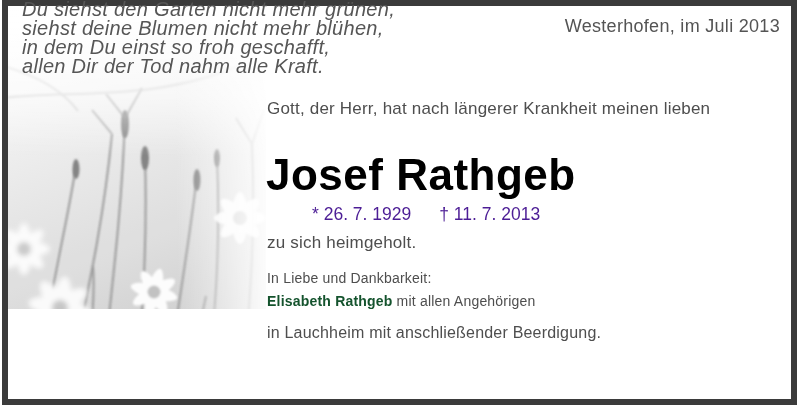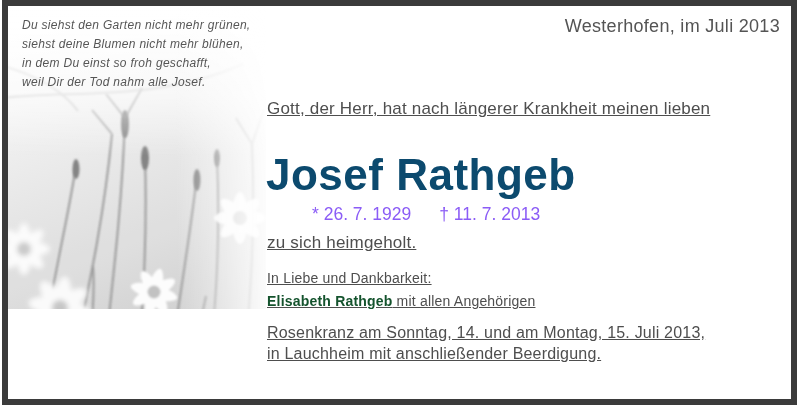--- a/index.html
+++ b/index.html
@@ -2,26 +2,26 @@
 <html><head>
 <meta charset="utf-8">
 <style>
   html,body{margin:0;padding:0;background:#ffffff;}
   body{width:800px;height:410px;font-family:"Liberation Sans", sans-serif;}
   .canvas{position:relative;width:800px;height:410px;background:#ffffff;overflow:hidden;}
   .frame{position:absolute;left:2px;top:0;right:3px;bottom:5px;border:6px solid #3b3b3b;background:#ffffff;}
   .photo-wrap{position:absolute;left:8px;top:6px;width:258px;height:303px;overflow:hidden;}
   .photo-wrap svg{display:block;}
   .watermark{position:absolute;left:10px;top:376px;font-size:13px;letter-spacing:.5px;color:rgba(85,85,85,.55);}
-  .poem{position:absolute;left:22px;top:16px;font-style:italic;font-size:12px;line-height:19px;color:#565656;letter-spacing:.3px;white-space:nowrap;}
+  .poem{position:absolute;left:22px;top:0;font-style:italic;font-size:20px;line-height:19px;color:#565656;letter-spacing:.3px;white-space:nowrap;}
   .dateline{position:absolute;right:20px;top:16px;font-size:18px;color:#545454;letter-spacing:.3px;}
-  .txt{color:#4e4e4e;letter-spacing:.2px;text-decoration:underline;}
+  .txt{color:#4e4e4e;letter-spacing:.2px;}
   .intro{position:absolute;left:267px;top:97px;font-size:17px;line-height:23px;white-space:nowrap;}
-  .name{position:absolute;left:266px;top:150px;font-size:44px;font-weight:700;color:#0c4a6e;letter-spacing:.5px;white-space:nowrap;}
-  .dates{position:absolute;left:312px;top:204px;font-size:17.5px;color:#8b5cf6;white-space:nowrap;}
+  .name{position:absolute;left:266px;top:150px;font-size:44px;font-weight:700;color:#000000;letter-spacing:.5px;white-space:nowrap;}
+  .dates{position:absolute;left:312px;top:204px;font-size:17.5px;color:#4c1d95;white-space:nowrap;}
   .dates .gap{display:inline-block;width:28px;}
   .closing{position:absolute;left:267px;top:233px;font-size:17px;text-align:right;}
   .mourners{position:absolute;left:267px;top:267px;font-size:14px;line-height:23px;white-space:nowrap;}
   .mourners b{color:#14532d;}
   .services{position:absolute;left:267px;top:322px;font-size:16px;line-height:21px;white-space:nowrap;}
 </style>
 </head>
 <body>
 
 <div class="canvas">
@@ -139,21 +139,21 @@
       <rect x="168" y="0" width="90" height="393" fill="url(#fadeR)"></rect>
       <rect x="0" y="0" width="258" height="393" fill="#ffffff" opacity="0.06"></rect>
     </svg>
     <span class="watermark">N. Kienle</span>
   </div>
 
   <div class="poem">
     <div>Du siehst den Garten nicht mehr grünen,</div>
     <div>siehst deine Blumen nicht mehr blühen,</div>
     <div>in dem Du einst so froh geschafft,</div>
-    <div>weil Dir der Tod nahm alle Josef.</div>
+    <div>allen Dir der Tod nahm alle Kraft.</div>
   </div>
 
   <div class="dateline">Westerhofen, im Juli 2013</div>
 
   <div class="intro txt">
     <div>Gott, der Herr, hat nach längerer Krankheit meinen lieben</div>
   </div>
 
   <div class="name">Josef Rathgeb</div>
 
@@ -162,16 +162,15 @@
   </div>
 
   <div class="closing txt">zu sich heimgeholt.</div>
 
   <div class="mourners txt">
     <div>In Liebe und Dankbarkeit:</div>
     <div><b>Elisabeth Rathgeb</b><span> mit allen Angehörigen</span></div>
   </div>
 
   <div class="services txt">
-    <div>Rosenkranz am Sonntag, 14. und am Montag, 15. Juli 2013,</div>
     <div>in Lauchheim mit anschließender Beerdigung.</div>
   </div>
 </div>
 
 </body></html>

